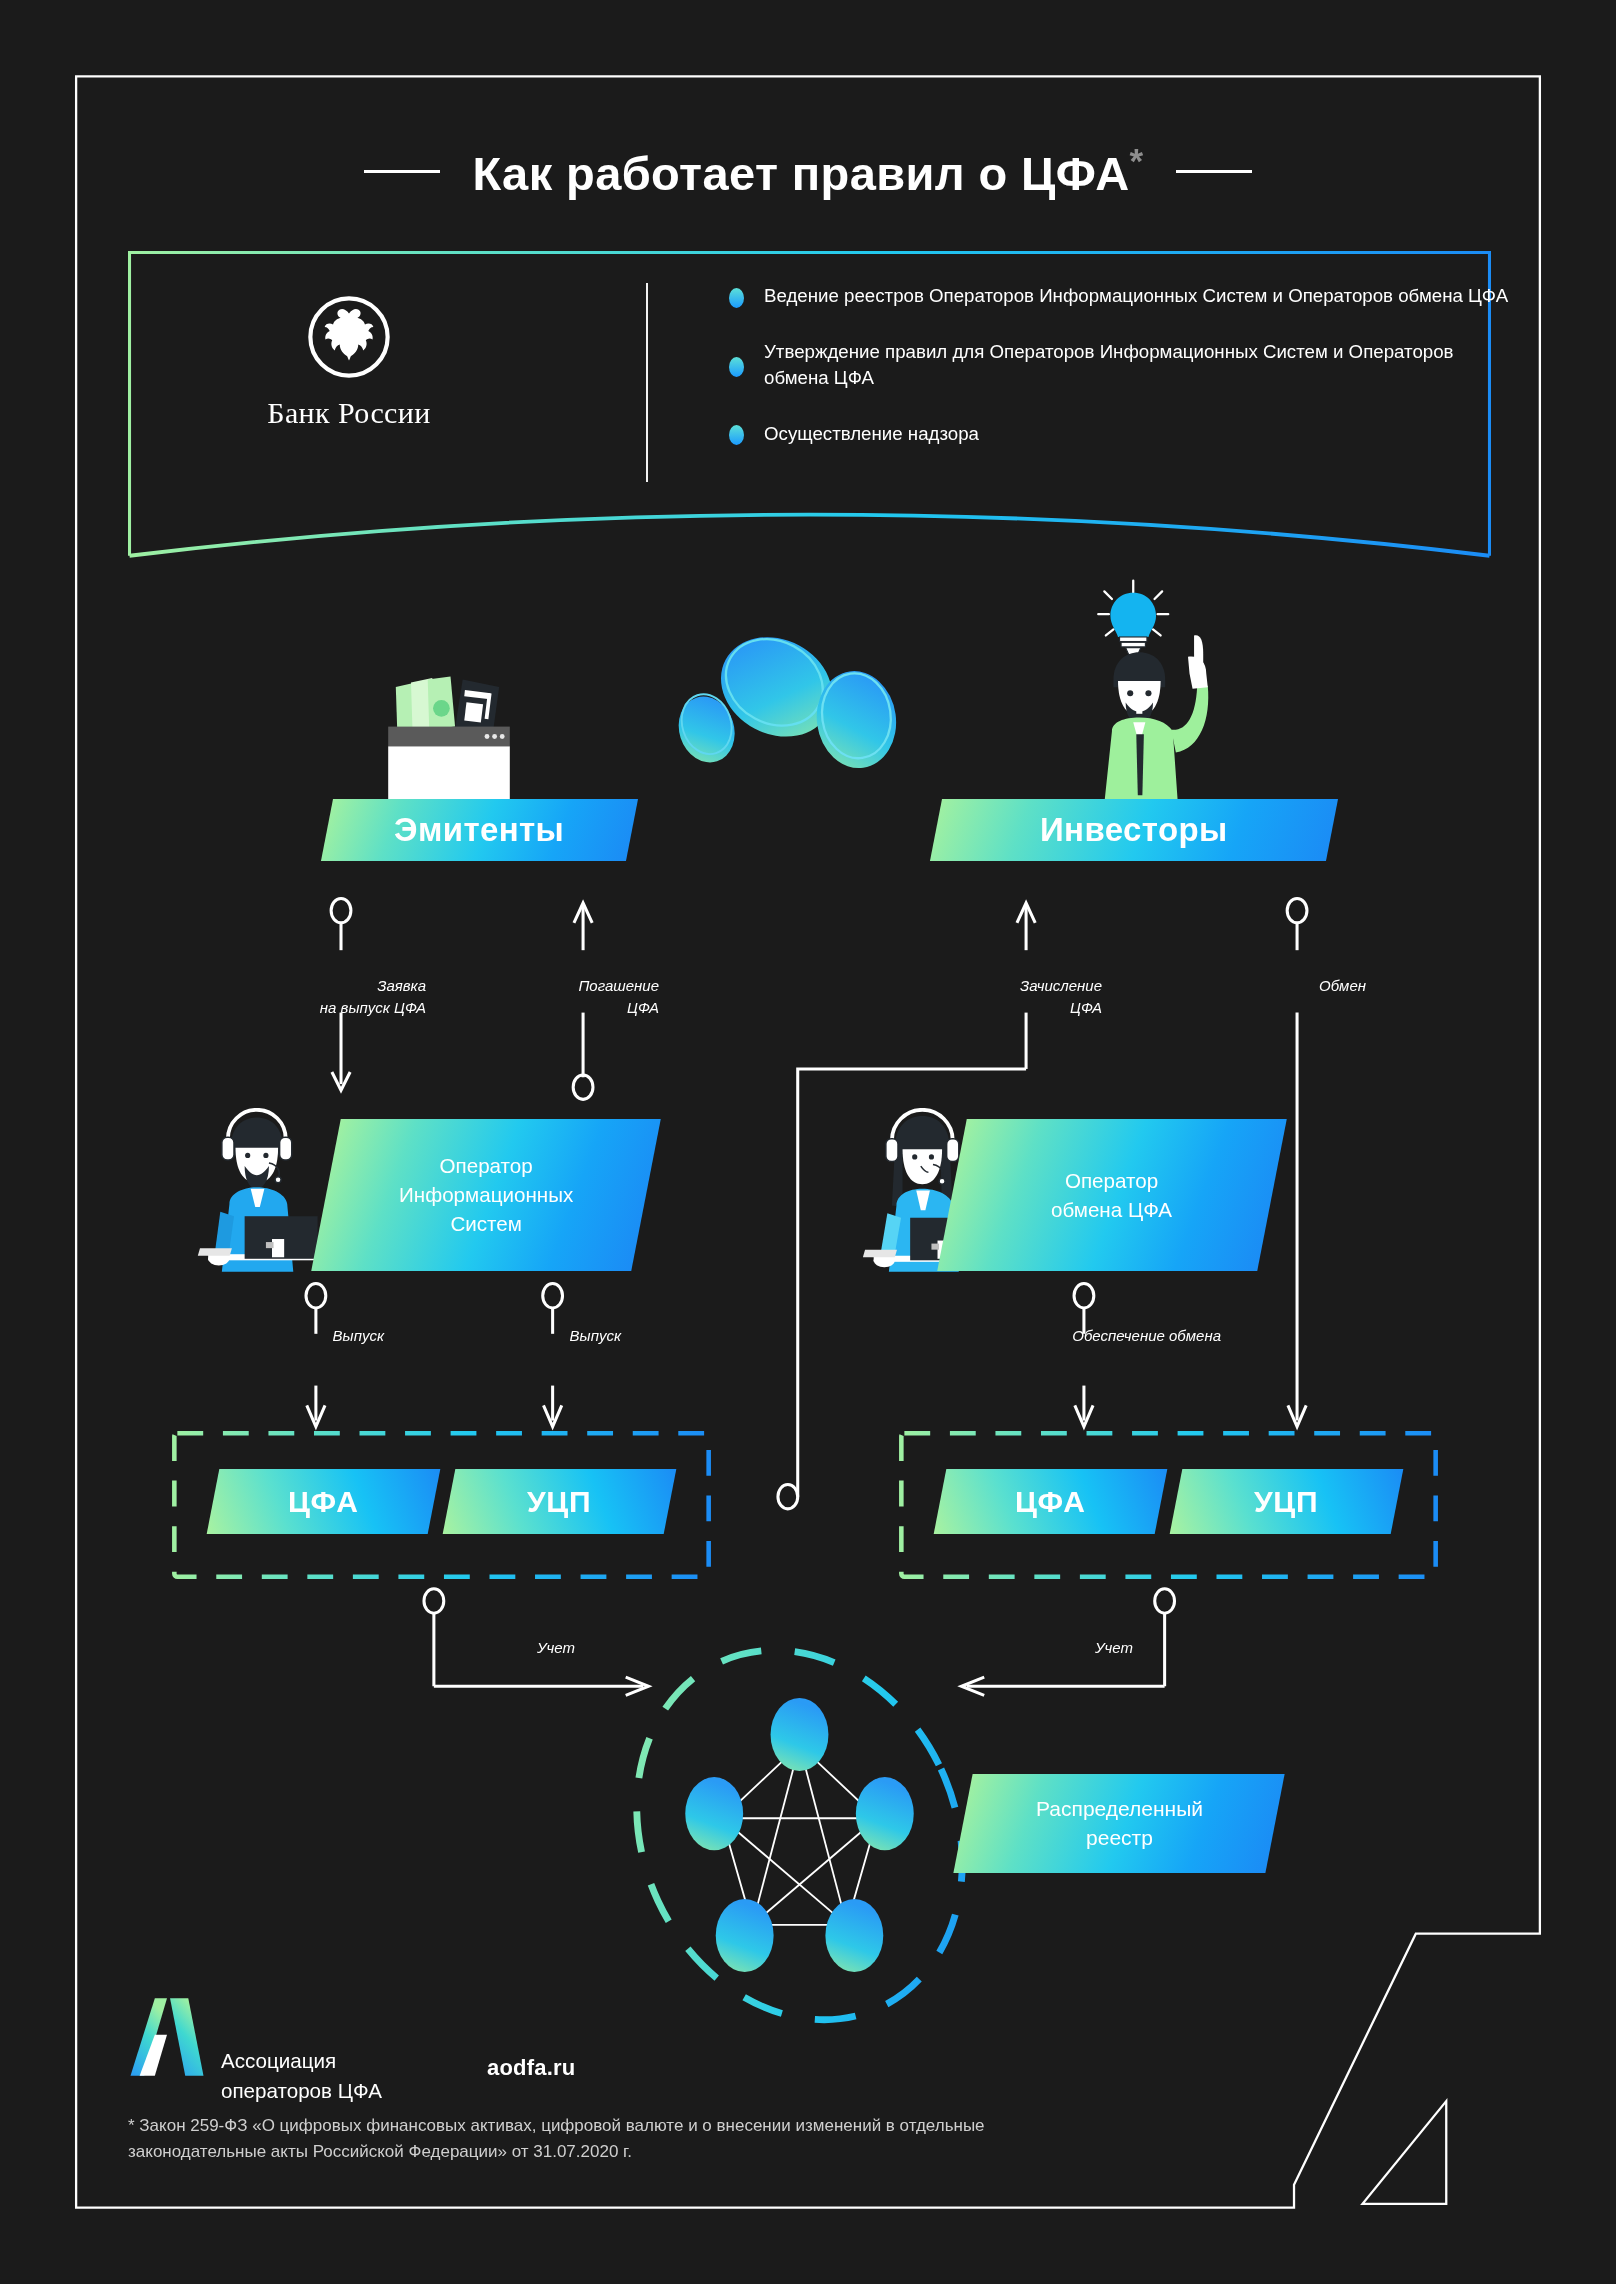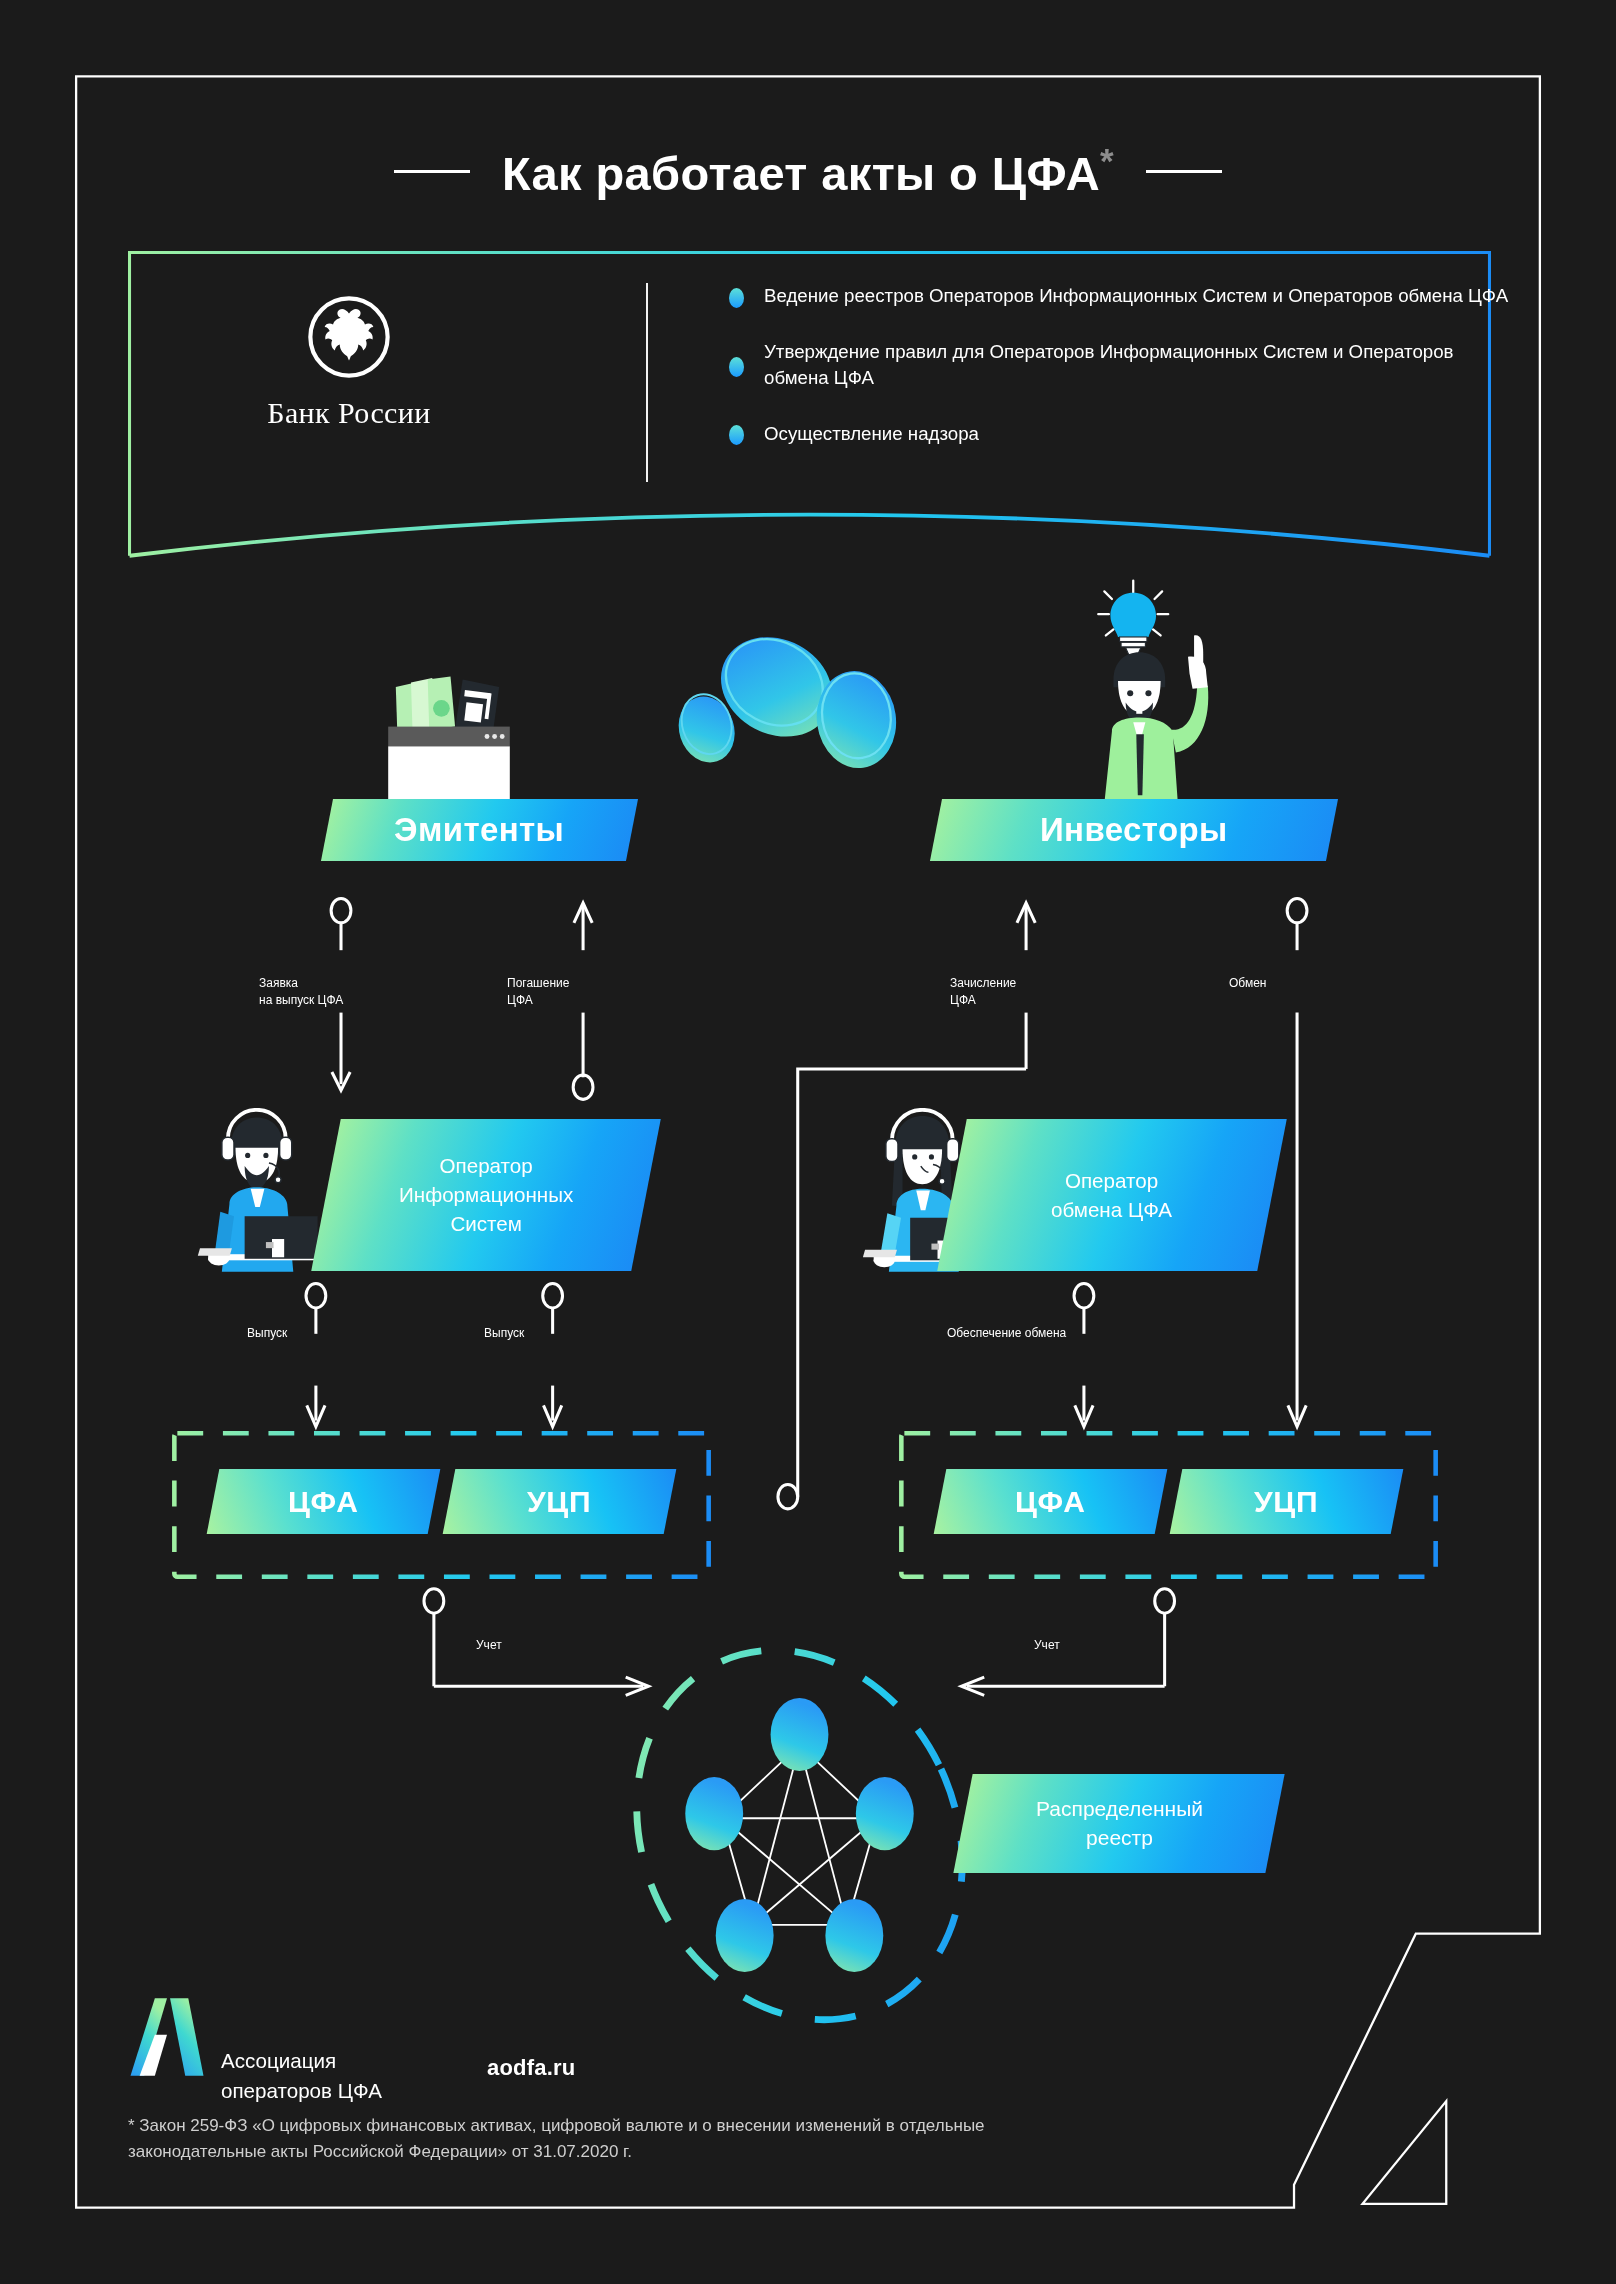--- a/index.html
+++ b/index.html
@@ -48,21 +48,21 @@
   .chip .lbl{font-size:30px;font-weight:bold;letter-spacing:0.8px;}
 
   .ledger-banner{position:absolute;left:963px;top:1774px;width:312px;height:99px;
     display:flex;align-items:center;justify-content:center;}
   .ledger-banner .lbl{font-size:21px;line-height:1.4;text-align:center;}
 
   
   .zone{position:absolute;width:541px;height:148px;}
 
   
-  .flab{position:absolute;font-size:12px;line-height:1.45;text-align:left;color:#ffffff;white-space:pre-line;}
+  .flab{position:absolute;font-size:15px;line-height:1.45;text-align:right;color:#ffffff;white-space:pre-line;font-style:italic;}
 
   
   .footer-logo{position:absolute;left:129px;top:1995px;width:76px;height:84px;}
   .assoc{position:absolute;left:221px;top:2002px;font-size:20.6px;line-height:1.45;white-space:pre-line;margin-top:44px;}
   .site{position:absolute;left:487px;top:2046px;font-size:22px;font-weight:bold;letter-spacing:0.2px;margin-top:9px;}
   .note{position:absolute;left:128px;top:2113px;width:1142px;font-size:17px;line-height:1.5;color:#cfcfcf;white-space:pre-line;}
 
   
   .illus{position:absolute;}
 </style>
@@ -107,21 +107,21 @@
         <stop offset="100%" stop-color="#9ff0a2"></stop>
       </linearGradient>
     </defs>
     <path d="M100,100 L2023,100 L2023,2540 L1860,2540 L1700,2870 L1700,2900 L100,2900 Z" fill="none" stroke="#ffffff" stroke-width="3"></path>
     <path d="M1900,2760 L1900,2895 L1790,2895 Z" fill="none" stroke="#ffffff" stroke-width="3"></path>
   </svg>
 
   <div class="title-row">
     <span class="title-dash"></span>
     <div class="title-txt">
-      <span>Как работает акты о ЦФА</span><span class="ast">*</span>
+      <span>Как работает правил о ЦФА</span><span class="ast">*</span>
     </div>
     <span class="title-dash"></span>
   </div>
 
   <div class="bank-panel">
     <svg style="position:absolute;left:0;top:0;width:1363px;height:320px;" viewBox="0 0 1790 420" preserveAspectRatio="none">
       <path d="M2,400 L2,2 L1788,2 L1788,400" fill="none" stroke="url(#gGB)" stroke-width="4"></path>
       <path d="M2,400 Q895,292 1788,400" fill="none" stroke="url(#gGB)" stroke-width="5"></path>
     </svg>
 

